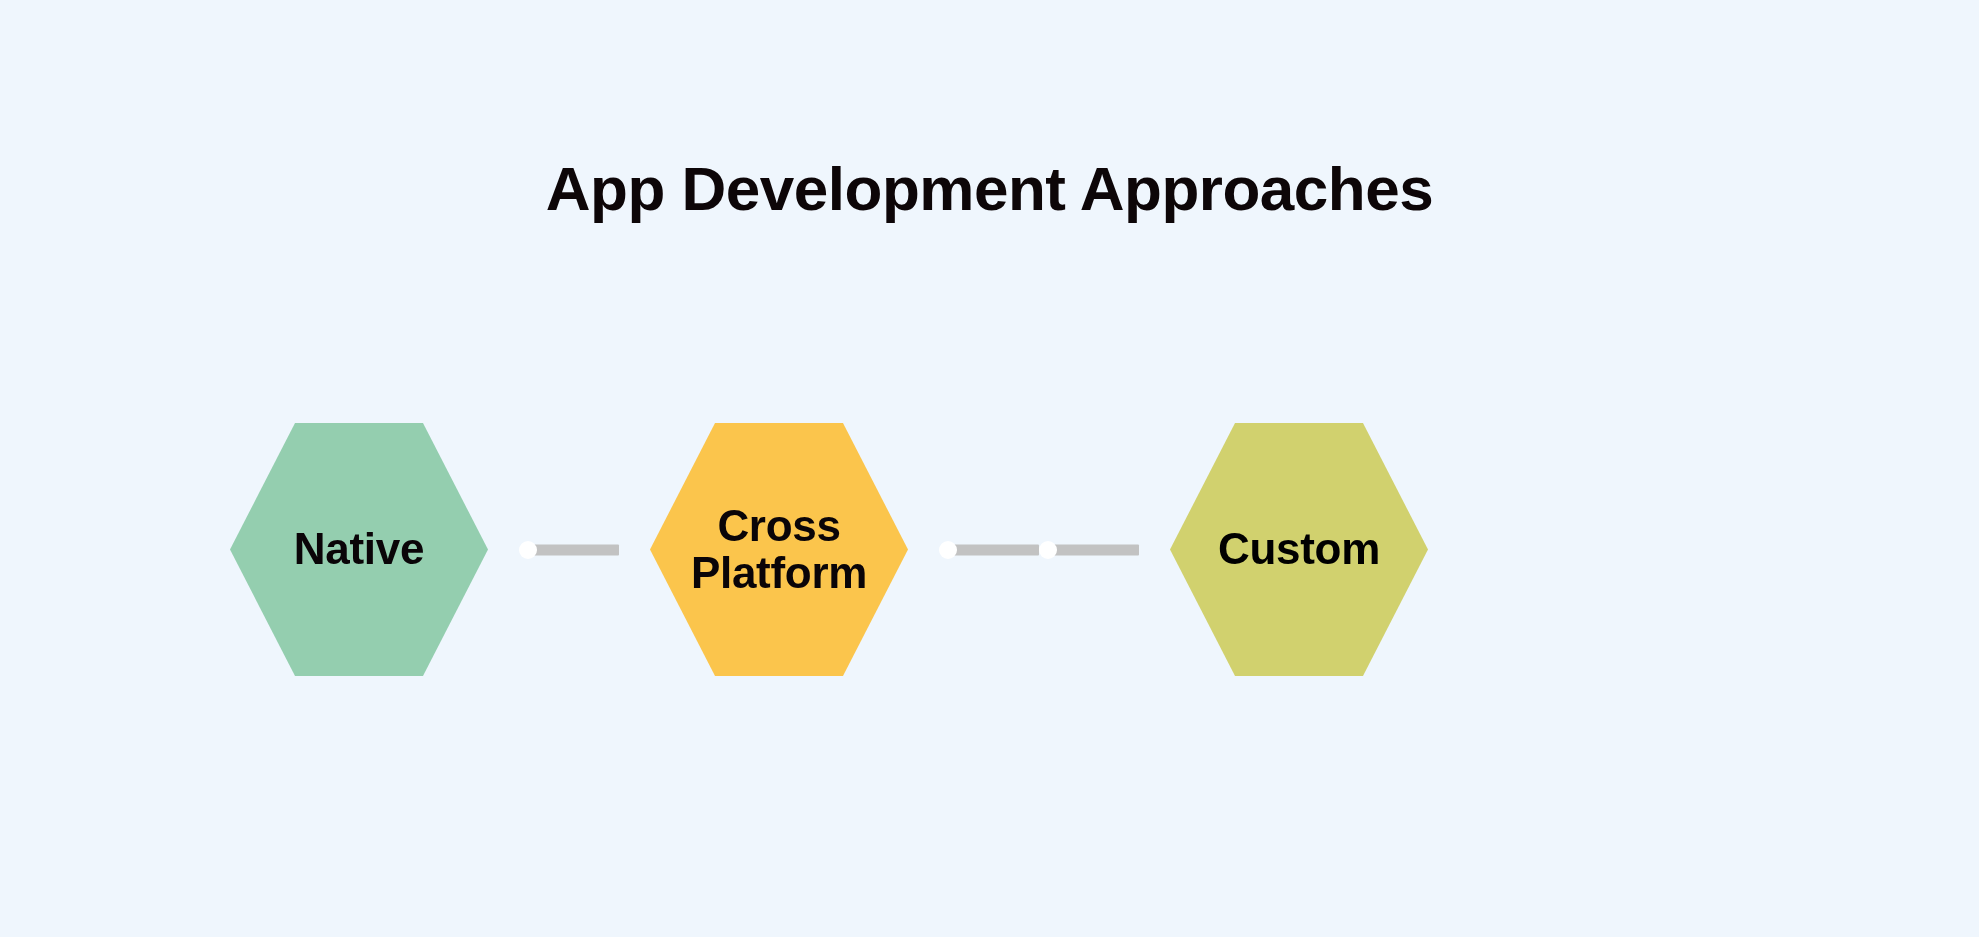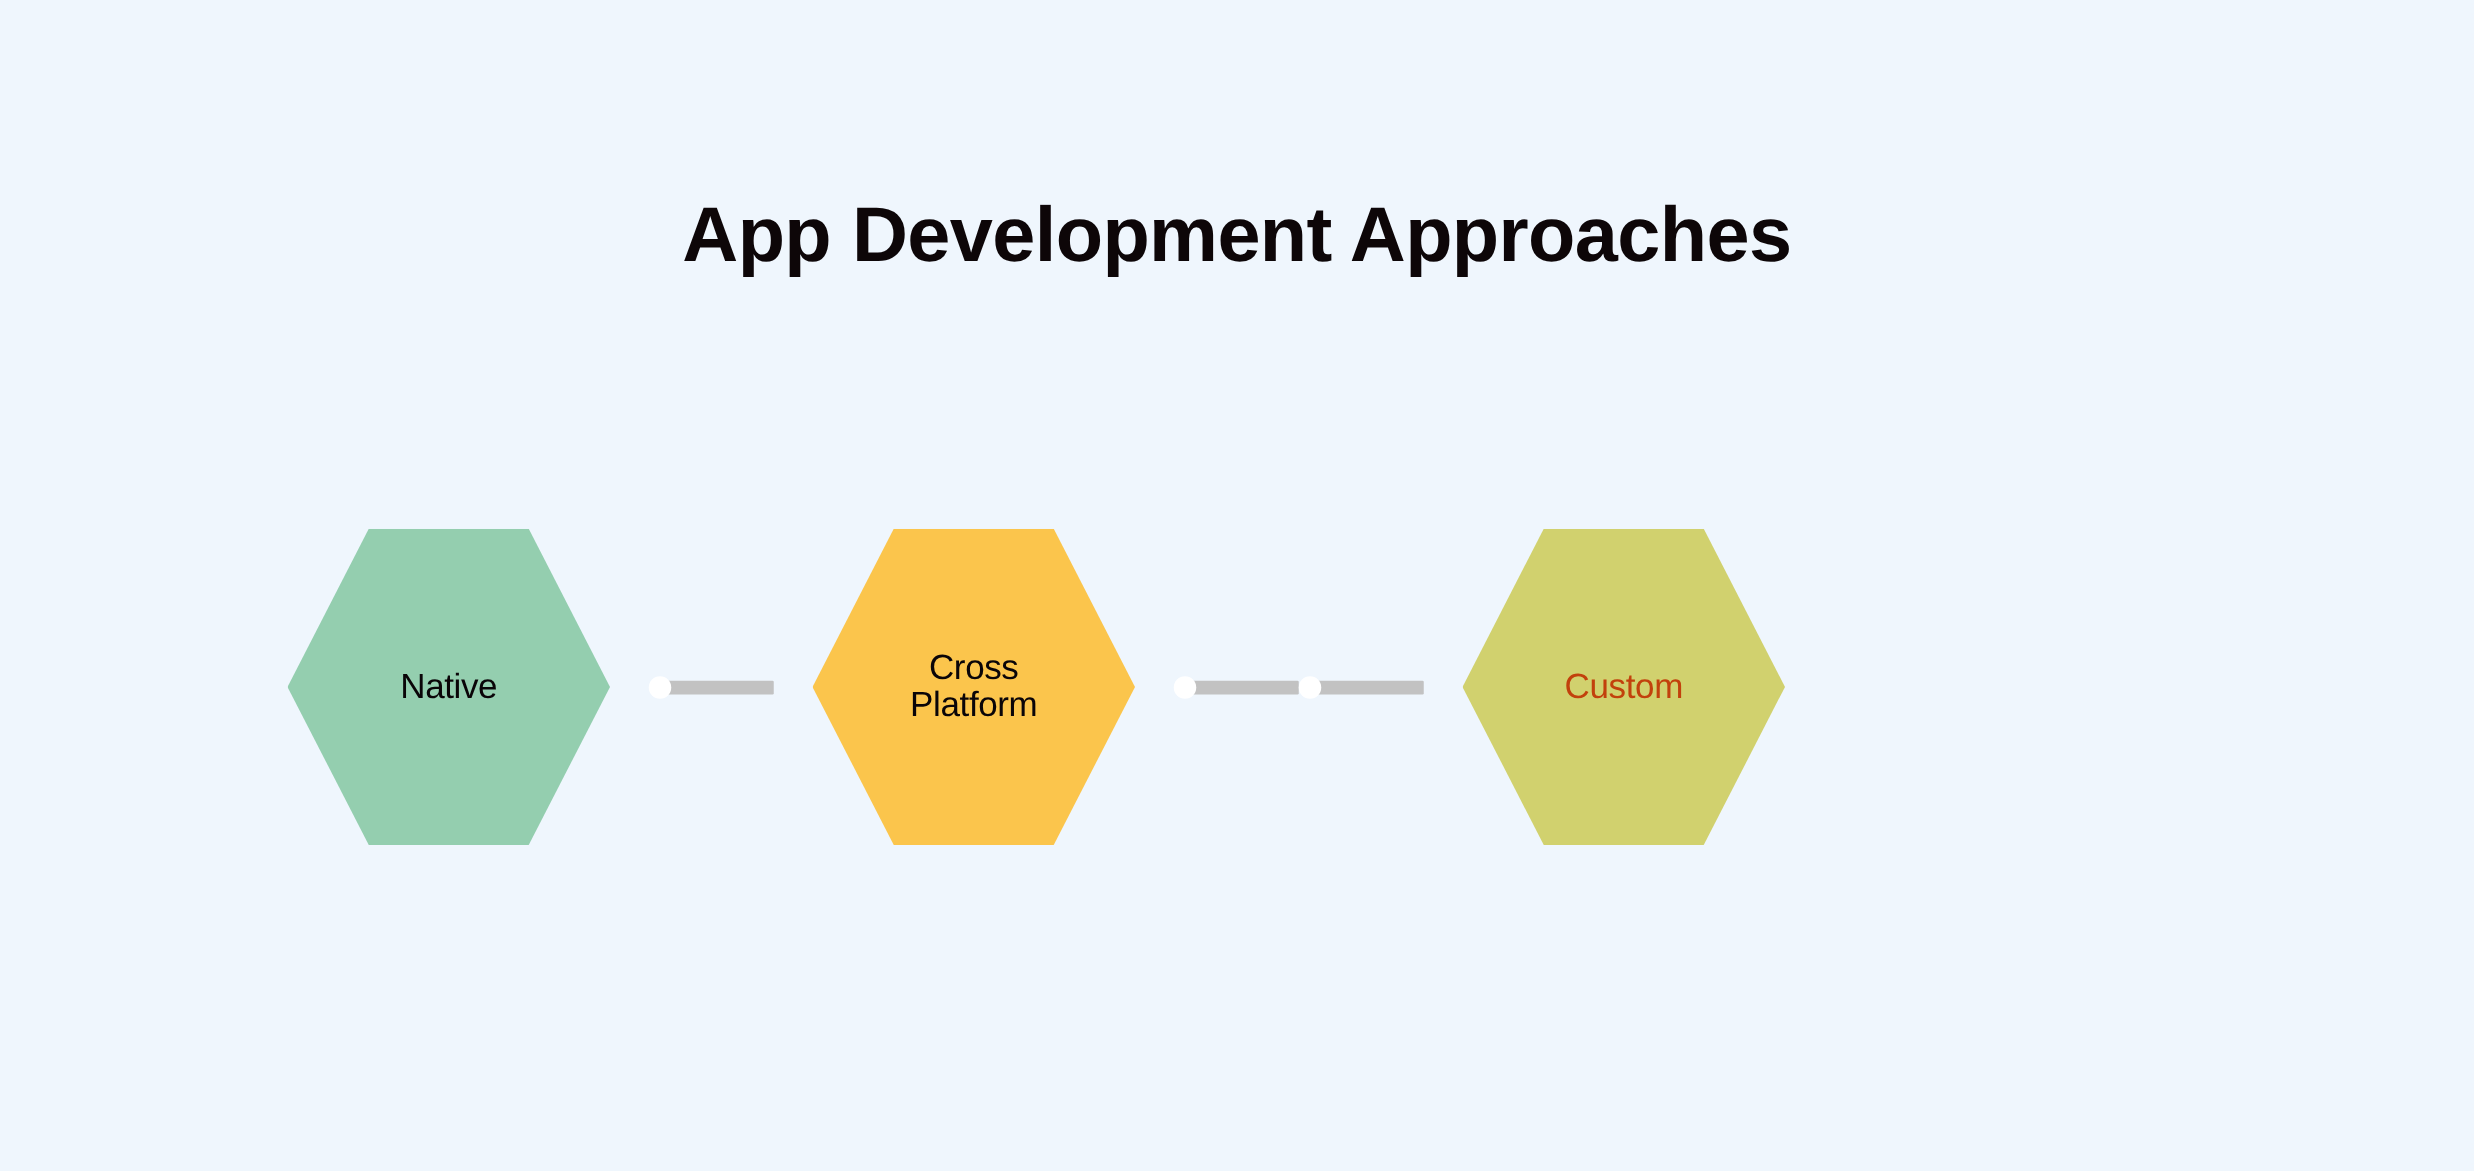--- a/index.html
+++ b/index.html
@@ -60,22 +60,22 @@
     left: 31px;
     width: 258px;
     height: 253px;
     -webkit-clip-path: polygon(25.2% 0%, 74.8% 0%, 100% 50%, 74.8% 100%, 25.2% 100%, 0% 50%);
     clip-path: polygon(25.2% 0%, 74.8% 0%, 100% 50%, 74.8% 100%, 25.2% 100%, 0% 50%);
   }
   .hex-label {
     position: relative;
     z-index: 2;
     text-align: center;
-    font-size: 28px;
-    font-weight: 400;
+    font-size: 44px;
+    font-weight: 700;
     color: #0a0508;
     line-height: 1.07;
     letter-spacing: -0.3px;
     white-space: pre-line;
     padding-bottom: 2px;
   }
   .connector {
     position: relative;
     flex: 0 0 100px;
     width: 100px;
@@ -136,17 +136,17 @@
     </div>
 
 
     <div class="connector">
       <div class="bar" style="background: rgb(194, 194, 194);"></div>
       <div class="knob" style="background: rgb(255, 255, 255);"></div>
     </div>
 
     <div class="node">
       <div class="hex" style="background: rgb(209, 209, 110);"></div>
-      <div class="hex-label" style="color: #c2410c;">Custom</div>
+      <div class="hex-label" style="color: #000000;">Custom</div>
     </div>
 
   </div>
 </div>
 
 </body></html>

